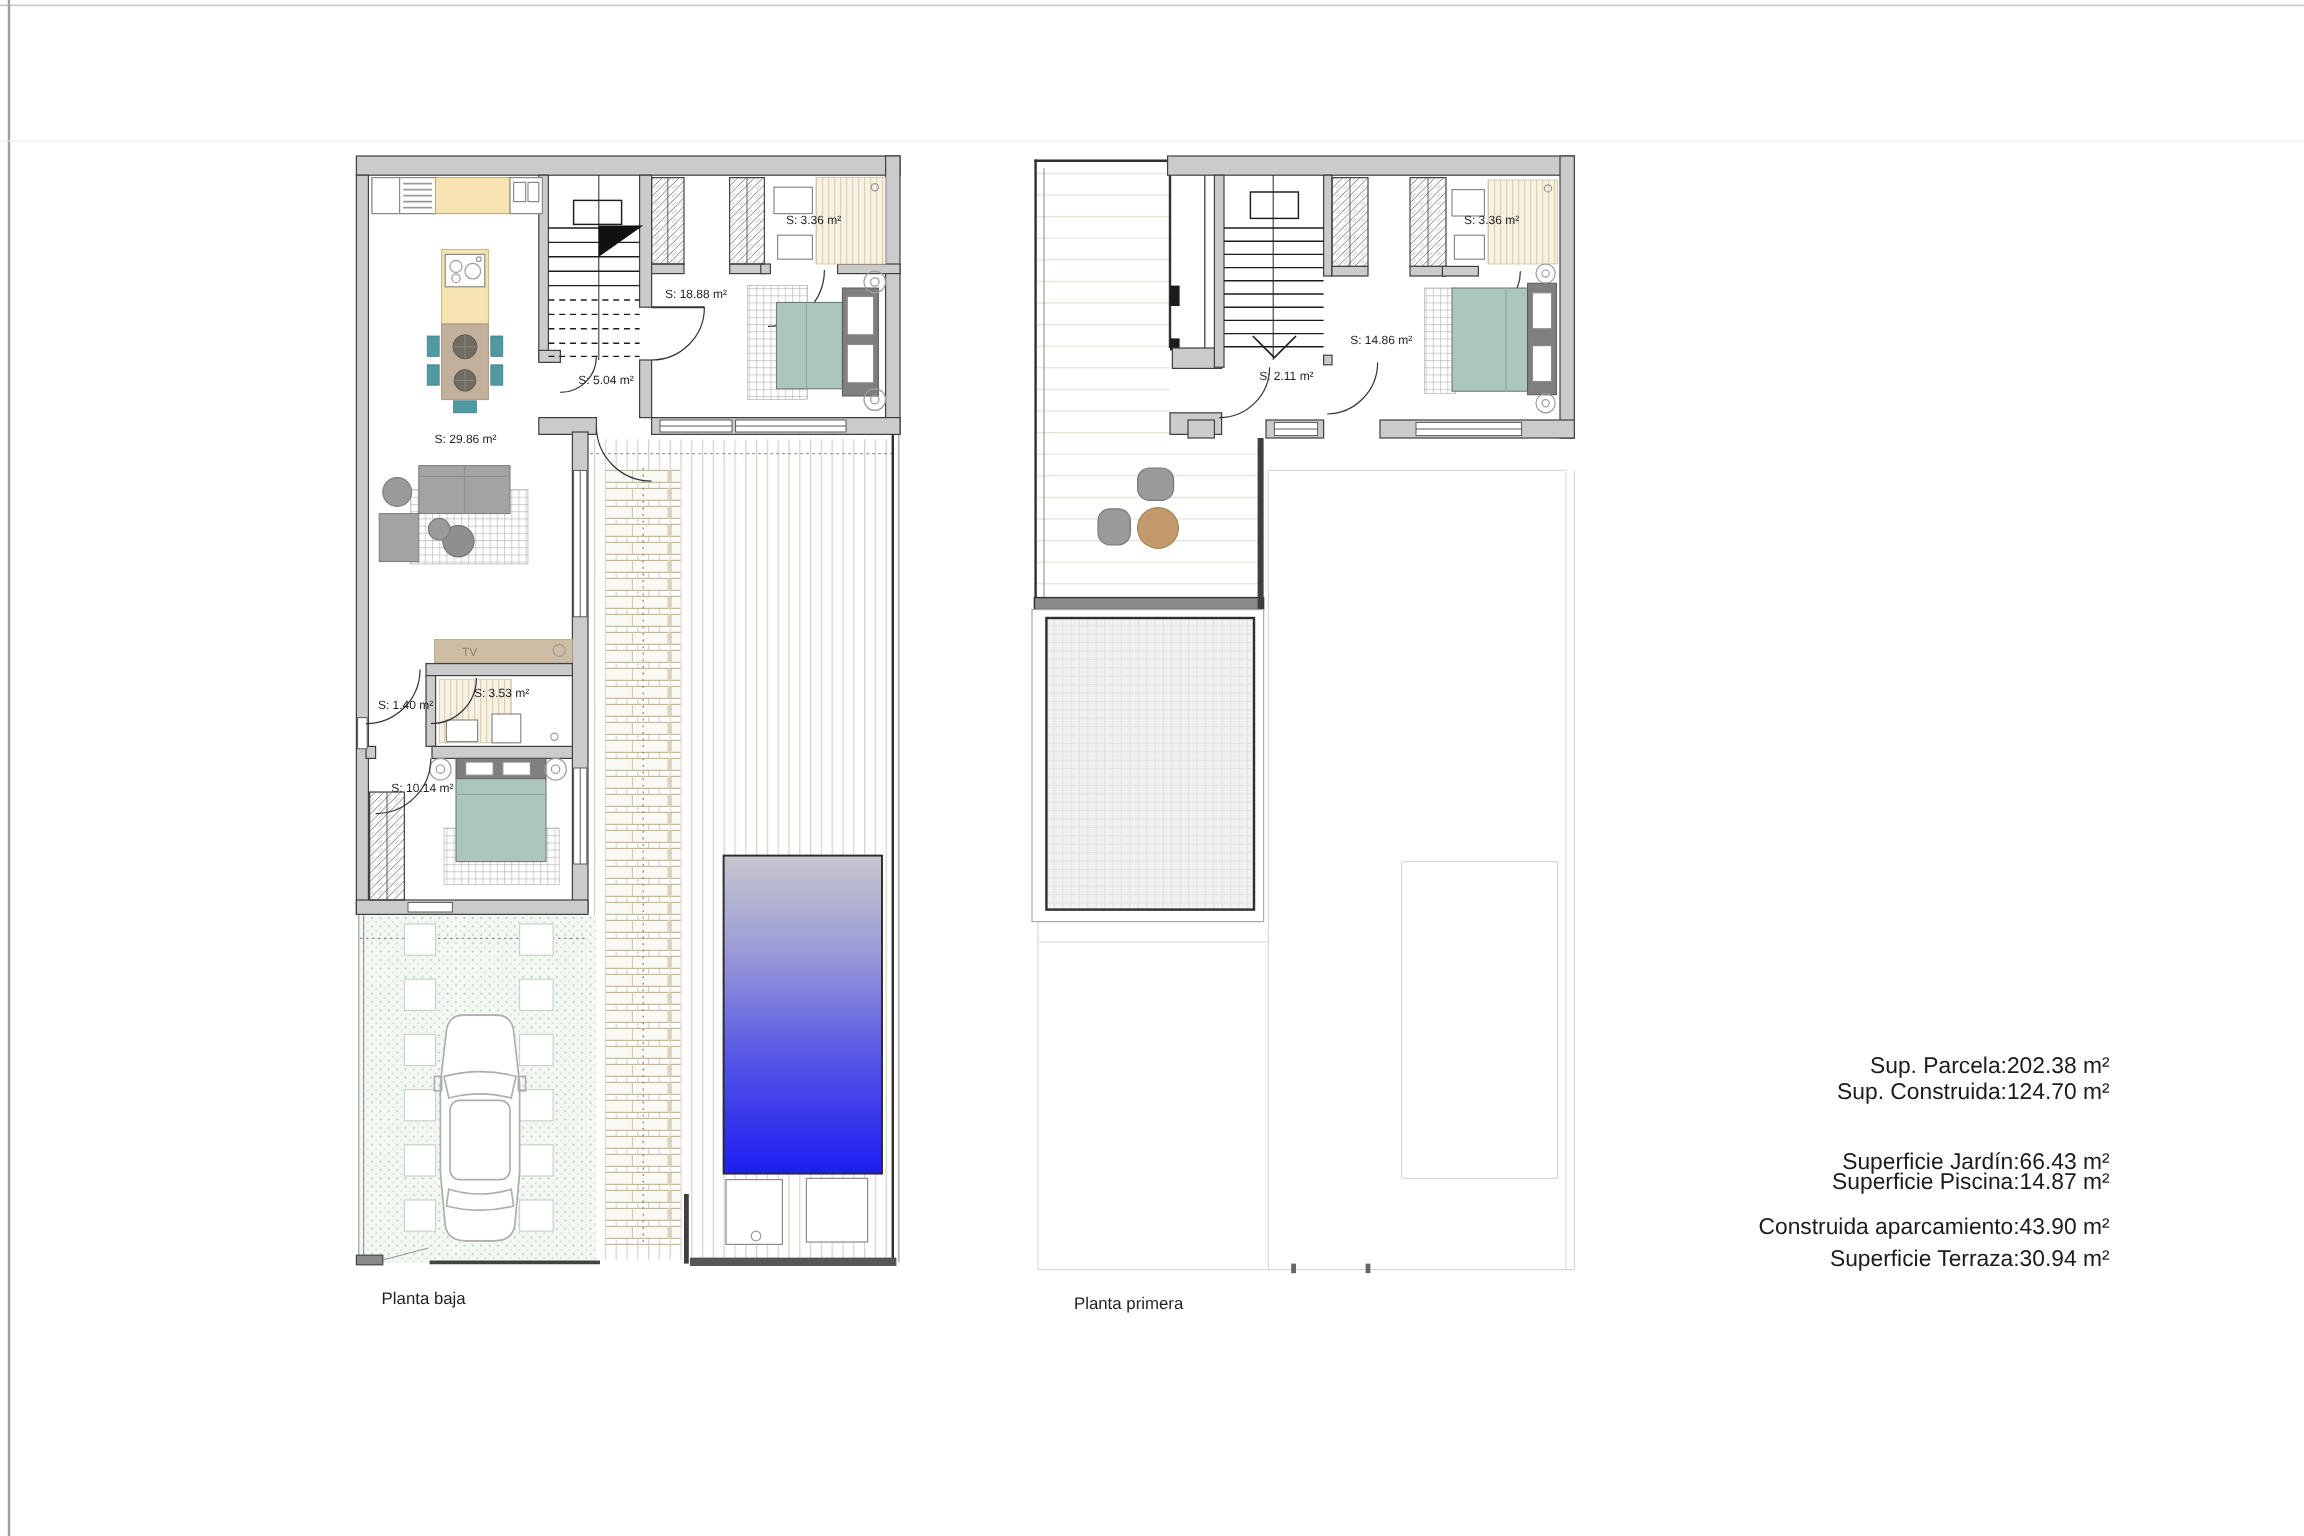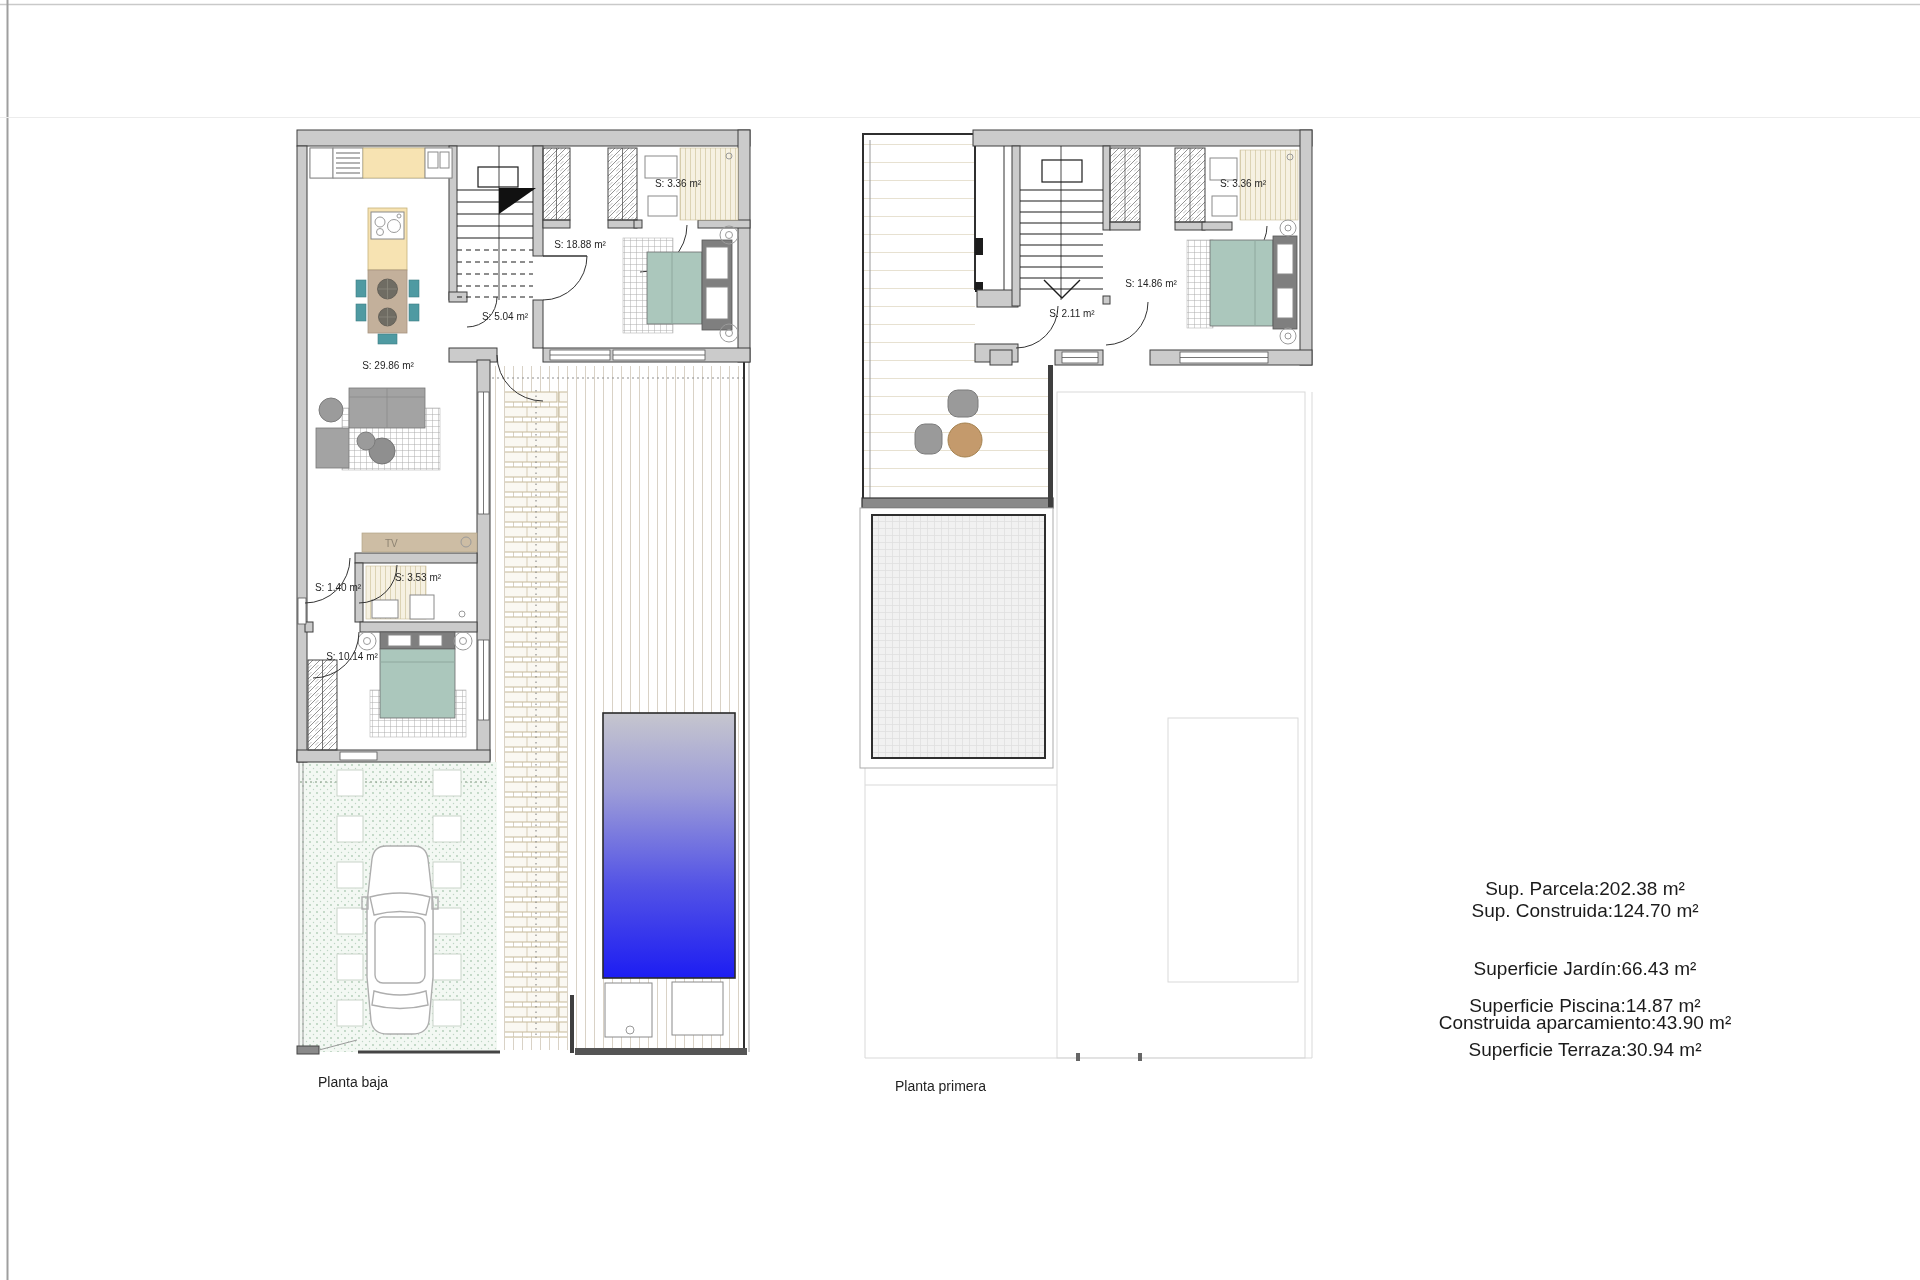--- a/index.html
+++ b/index.html
@@ -13,21 +13,21 @@
   .win{fill:#ffffff;stroke:#555555;stroke-width:0.8;}
   .arc{fill:none;stroke:#333333;stroke-width:1;}
   .tread{stroke:#1c1c1c;stroke-width:1.2;fill:none;}
   .treadD{stroke:#1c1c1c;stroke-width:1.2;fill:none;stroke-dasharray:5,4;}
   .faint{stroke:#d9d9d9;stroke-width:1;fill:none;}
   .lbl{font-size:10px;fill:#1f1f1f;text-anchor:middle;}
   .title{font-size:14px;fill:#1f1f1f;}
   .tvtxt{font-size:10px;fill:#8d8372;}
   .fan{stroke:#9b9b9b;stroke-width:1;fill:none;}
   .summary{position:absolute;left:1412px;top:878px;width:346px;font-size:19px;color:#1b1b1b;}
-  .srow{position:absolute;left:0;width:346px;display:flex;justify-content:center;white-space:nowrap;}
+  .srow{position:absolute;left:0;width:346px;display:flex;justify-content:flex-end;white-space:nowrap;}
 </style>
 </head>
 <body>
 
 <div class="canvas">
 
 <svg width="1920" height="1280" viewBox="0 0 1920 1280">
   <defs>
     <pattern id="planksV" width="9" height="12" patternUnits="userSpaceOnUse">
       <line x1="0.5" y1="0" x2="0.5" y2="12" stroke="#d9d2c6" stroke-width="1"></line>
@@ -414,21 +414,21 @@
     <span>202.38 m²</span>
   </div>
   <div class="srow" style="top:22px">
     <span>Sup. Construida:</span>
     <span>124.70 m²</span>
   </div>
   <div class="srow" style="top:80px">
     <span>Superficie Jardín:</span>
     <span>66.43 m²</span>
   </div>
-  <div class="srow" style="top:117px">
+  <div class="srow" style="top:97px">
     <span>Superficie Piscina:</span>
     <span>14.87 m²</span>
   </div>
   <div class="srow" style="top:134px">
     <span>Construida aparcamiento:</span>
     <span>43.90 m²</span>
   </div>
   <div class="srow" style="top:161px">
     <span>Superficie Terraza:</span>
     <span>30.94 m²</span>

